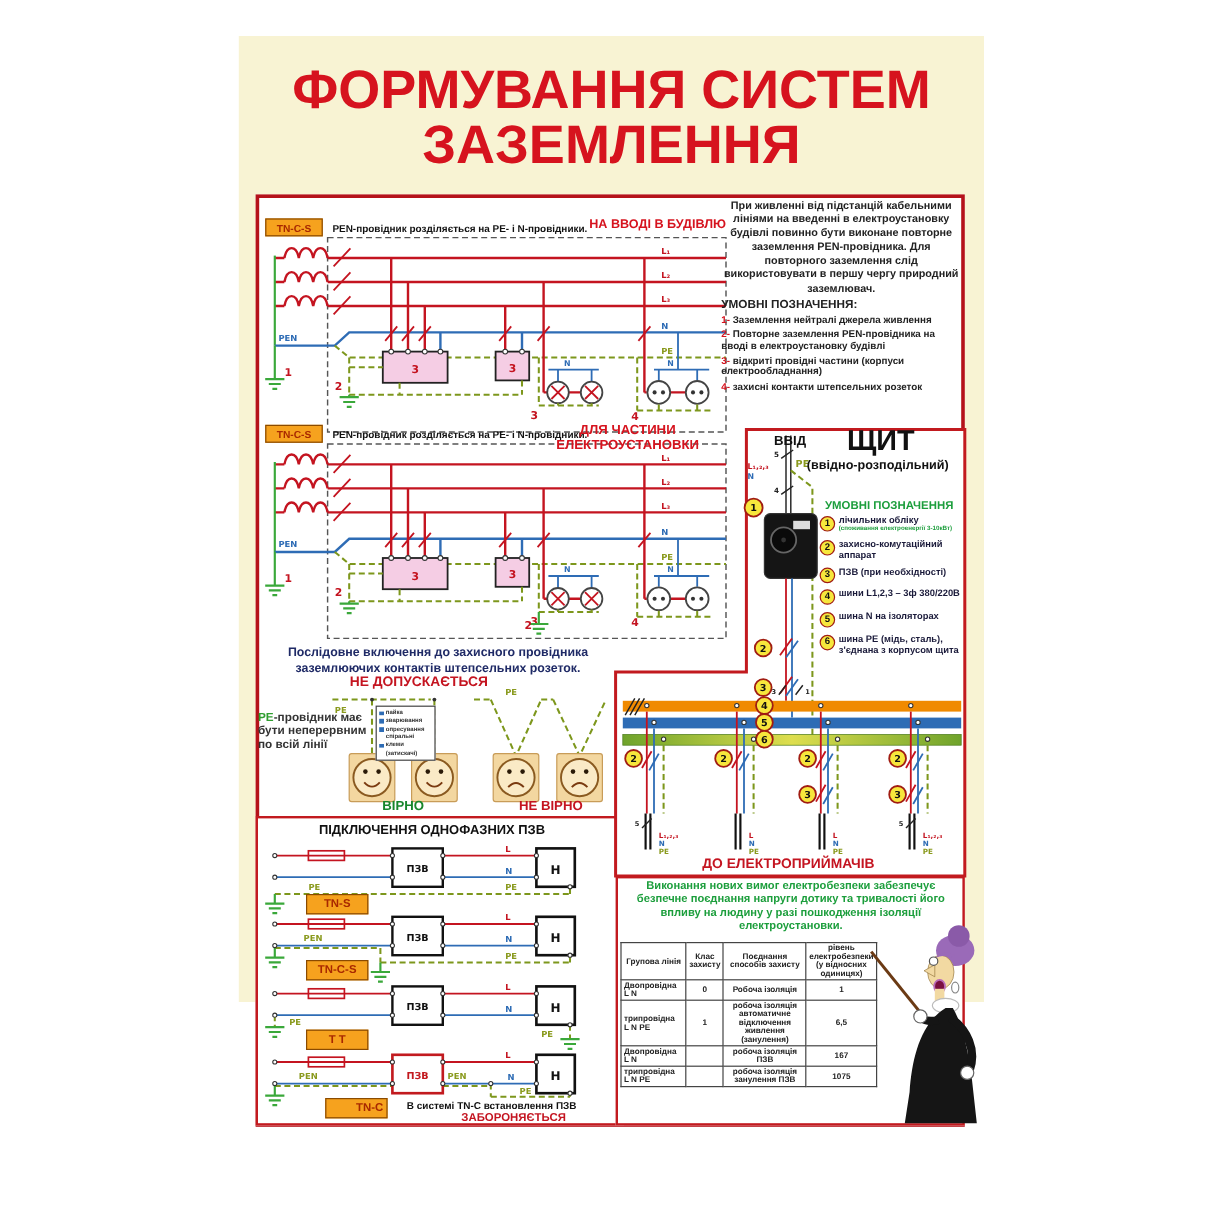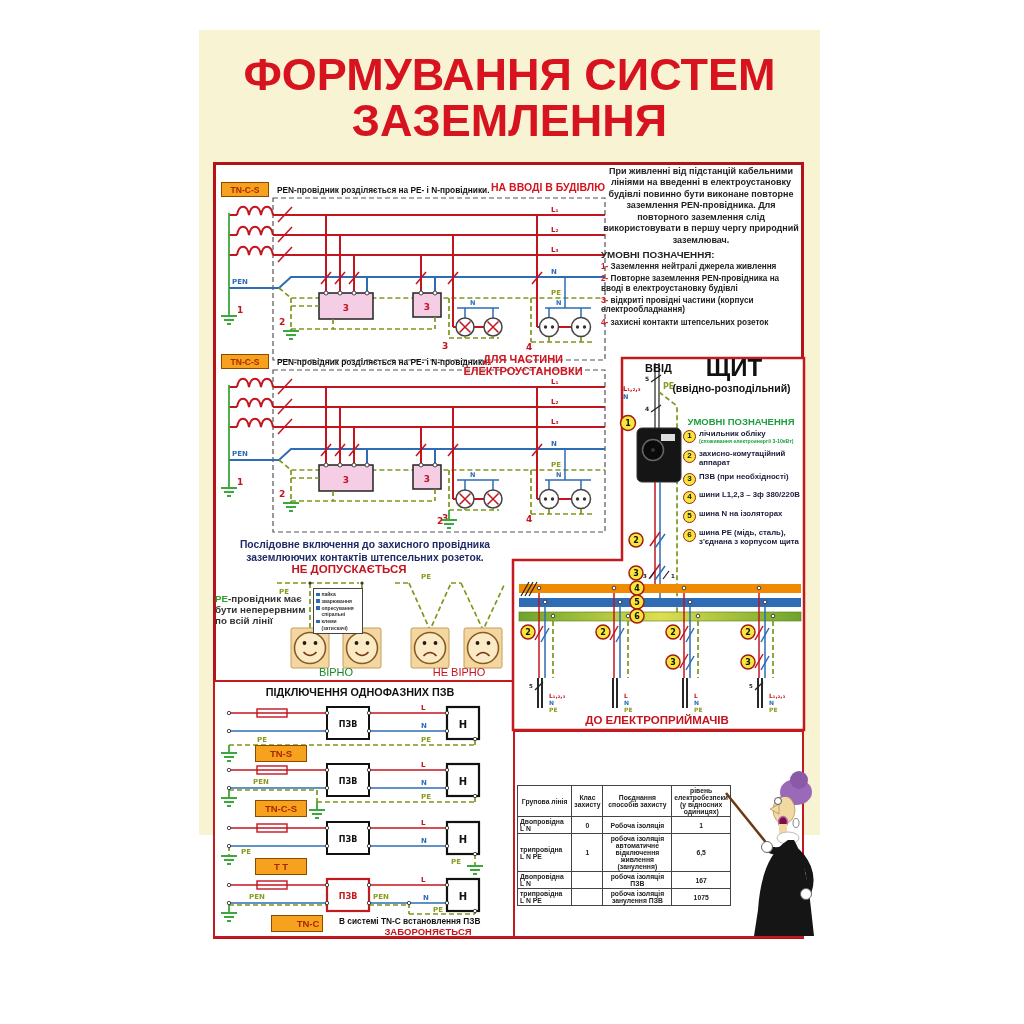--- a/index.html
+++ b/index.html
@@ -11,21 +11,21 @@
   svg.art{position:absolute;left:0;top:0;width:621px;height:924px;z-index:5;pointer-events:none;}
   svg.woman{position:absolute;left:505px;top:730px;width:115px;height:178px;z-index:20;pointer-events:none;}
   .txt{position:absolute;z-index:10;}
   .chip{position:absolute;z-index:10;background:#f6a21e;border:1px solid #8a4a00;color:#a82800;font-weight:bold;text-align:center;}
   .cap{font-size:8.3px;font-weight:bold;color:#111;}
   .schhdr{font-weight:bold;color:#d6131e;text-align:center;}
   .midtxt{font-size:10.3px;font-weight:bold;color:#1f2a66;text-align:center;line-height:1.22;}
   .nod{font-size:11.5px;font-weight:bold;color:#c41420;text-align:center;}
   .penote{font-size:9.8px;font-weight:bold;color:#333;line-height:1.12;}
   .penote .pe{color:#2f9e2f;}
-  .oklab{font-size:11px;font-weight:normal;text-align:center;}
+  .oklab{font-size:11px;font-weight:bold;text-align:center;}
   .methods{position:absolute;z-index:10;background:#fff;border:1px solid #444;padding:2px 1px 1px 2px;}
   .methods .mi{font-size:5px;font-weight:bold;color:#333;line-height:1.35;display:flex;align-items:center;gap:2px;}
   .methods .sq{width:3.5px;height:3.5px;background:#2e6cb5;flex:none;display:inline-block;}
   .intro{font-size:9px;font-weight:bold;color:#222;}
   .intro p{margin:0 0 2px 0;text-align:center;line-height:1.27;}
   .intro .lt{font-size:9.8px;margin:3px 0 2px 0;}
   .intro .li{font-size:8.2px;line-height:1.14;margin-bottom:3px;}
   .intro .num{color:#d6131e;}
   .ptitle{font-size:24px;font-weight:bold;color:#111;text-align:center;line-height:1;}
   .psub{font-size:10.5px;font-weight:bold;color:#111;text-align:center;}
@@ -573,20 +573,21 @@
   <div class="txt pfoot" style="left:320px;top:684px;width:276px;">ДО ЕЛЕКТРОПРИЙМАЧІВ</div>
 
   <div class="txt pzvtitle" style="left:30px;top:656px;width:262px;">ПІДКЛЮЧЕННЯ ОДНОФАЗНИХ ПЗВ</div>
   <div class="chip" style="left:56px;top:715px;width:52px;height:17px;font-size:9.5px;line-height:16px;">TN-S</div>
   <div class="chip" style="left:56px;top:770px;width:52px;height:17px;font-size:9.5px;line-height:16px;">TN-C-S</div>
   <div class="chip" style="left:56px;top:828px;width:52px;height:17px;font-size:9.5px;line-height:16px;">T T</div>
   <div class="chip" style="left:72px;top:885px;width:52px;height:17px;font-size:9.5px;line-height:16px;padding-left:22px;">TN-C</div>
   <div class="txt pzvnote1" style="left:140px;top:886px;width:178px;">В системі TN-C встановлення ПЗВ</div>
   <div class="txt pzvnote2" style="left:140px;top:896px;width:178px;">ЗАБОРОНЯЄТЬСЯ</div>
 
+  <div class="txt safety" style="left:322px;top:703px;width:276px;">Виконання нових вимог електробезпеки забезпечує безпечне поєднання напруги дотику та тривалості його впливу на людину у разі пошкодження ізоляції електроустановки.</div>
   <table class="safe" style="left:318px;top:755px;width:214px;">
     <tbody>
         <tr>
       <th style="width:58px;">Групова лінія</th>
       <th style="width:30px;">Клас захисту</th>
       <th style="width:82px;">Поєднання способів захисту</th>
       <th style="width:44px;">рівень електробезпеки (у відносних одиницях)</th>
     </tr>
     <tr>
       <td class="l">

